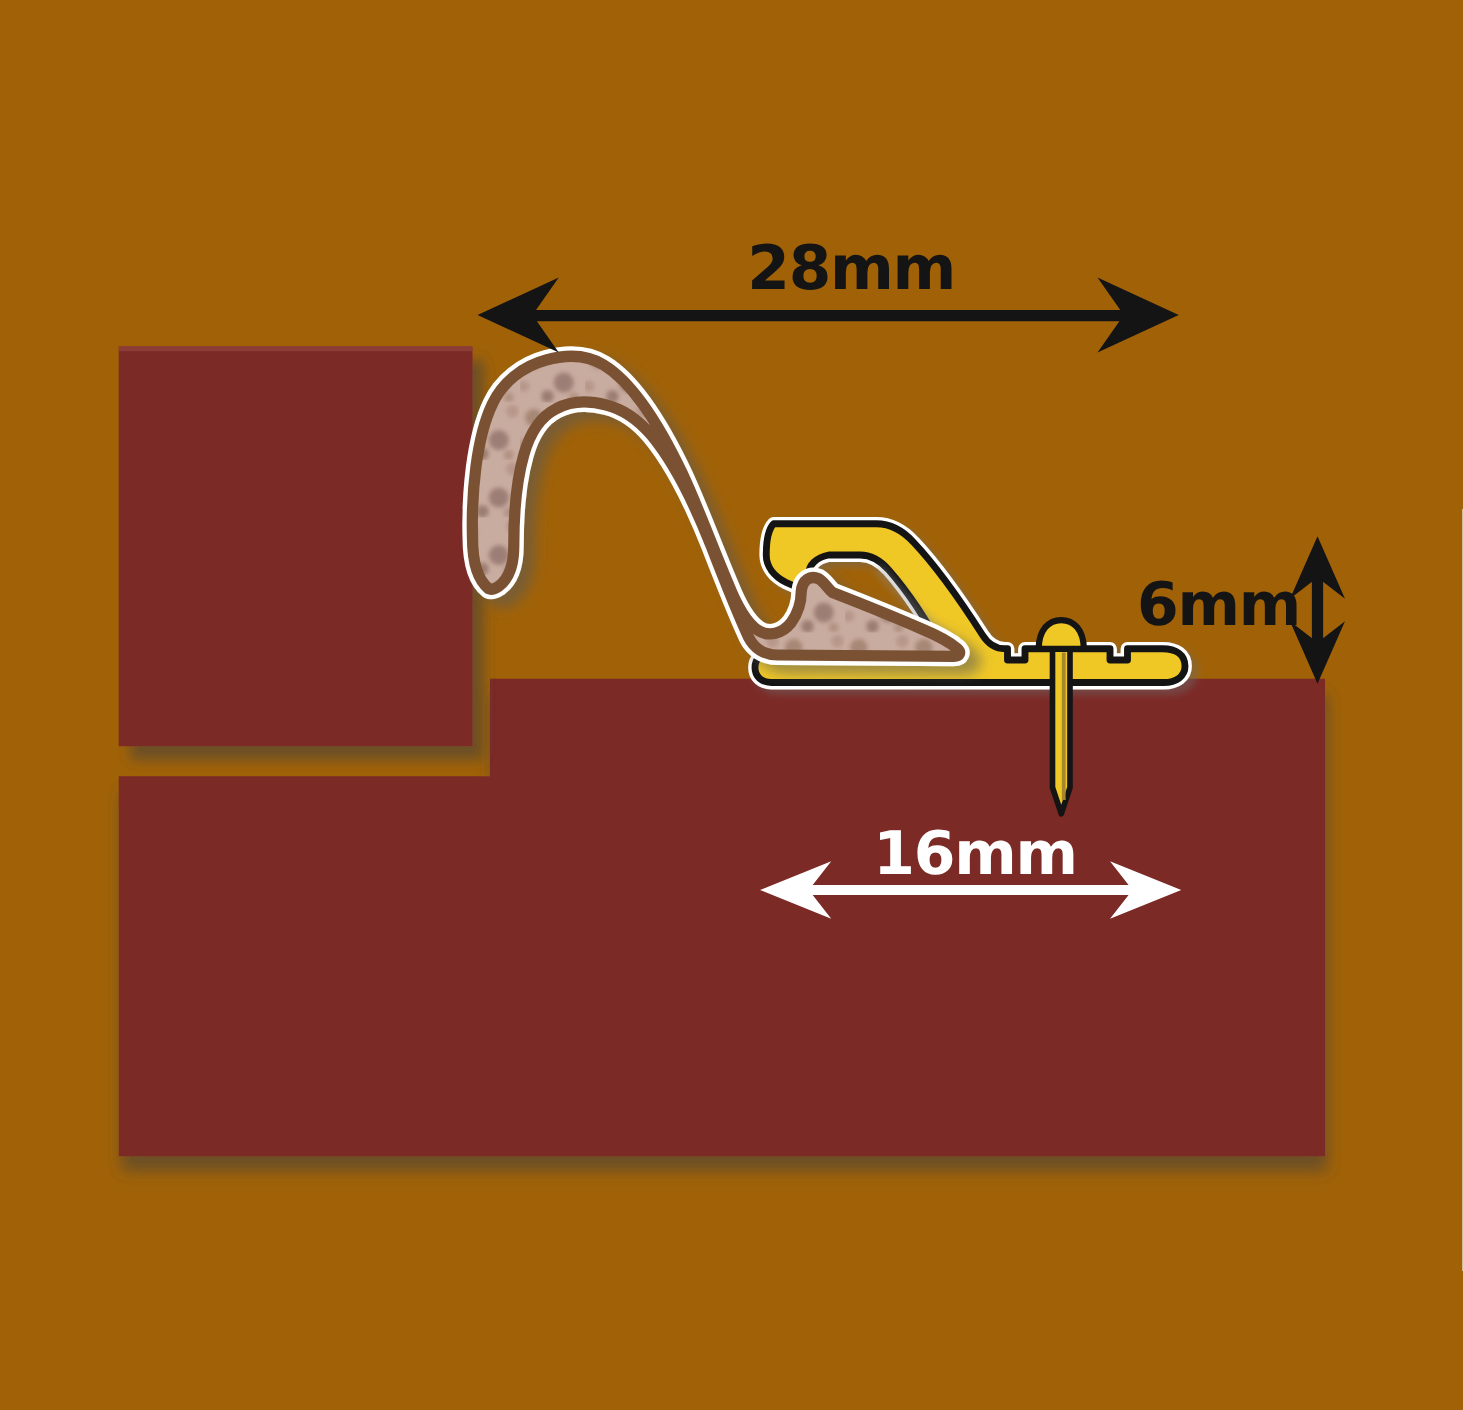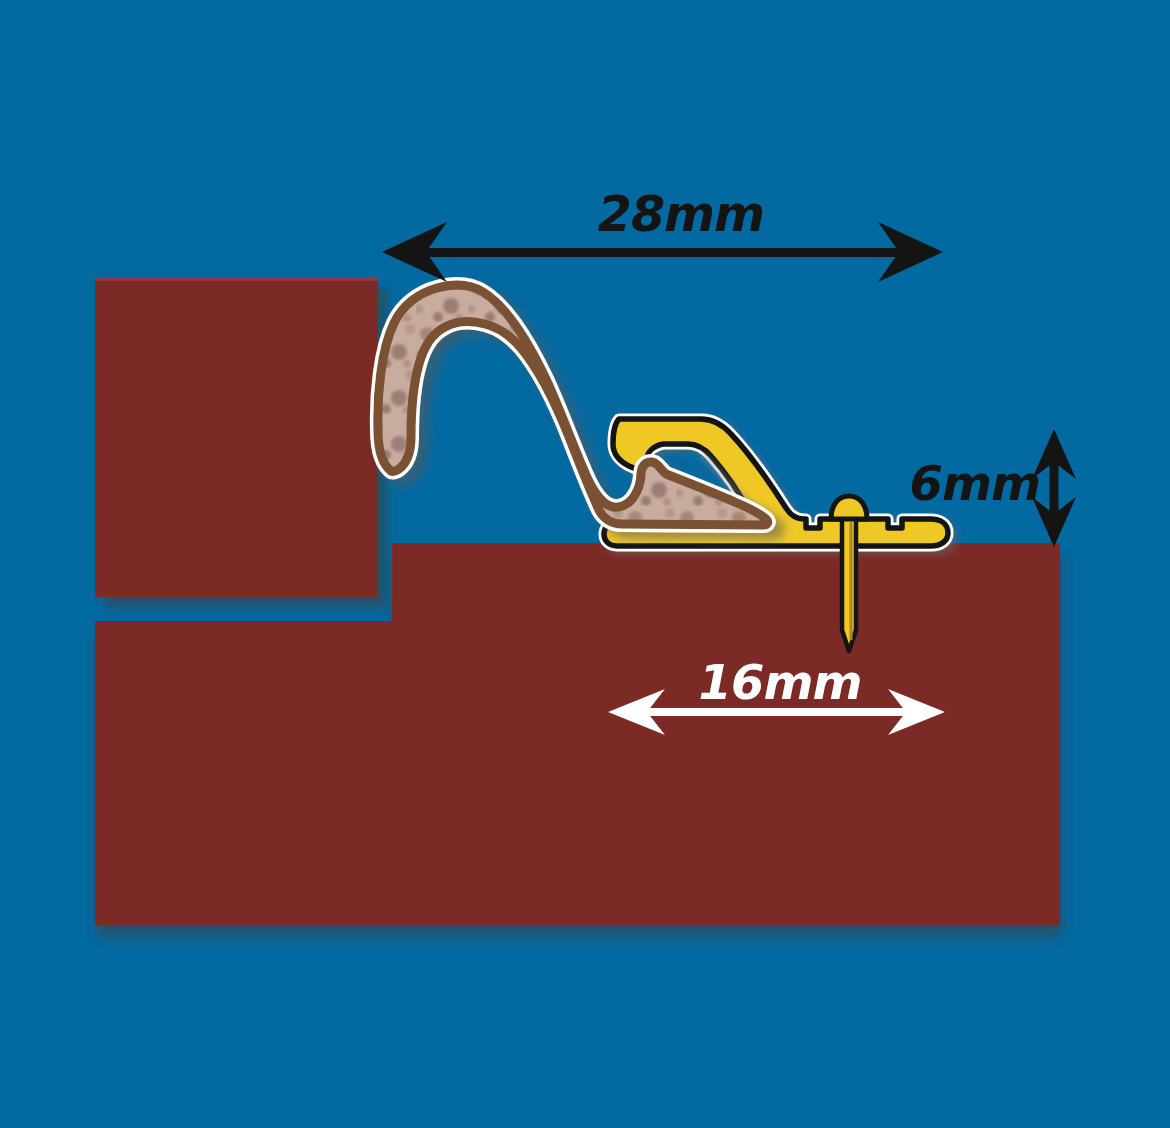--- a/index.html
+++ b/index.html
@@ -4,24 +4,23 @@
 <style>
   html, body {
     margin: 0;
     padding: 0;
     background: #ffffff;
   }
   .stage {
     position: relative;
     width: 1170px;
     height: 1128px;
-    background: #0369a1;
+    background: #a16207;
     overflow: hidden;
     font-family: "DejaVu Sans", "Liberation Sans", sans-serif;
-    font-style: italic;
   }
   svg { display: block; }
   text.dim-label {
     font-family: "DejaVu Sans", "Liberation Sans", sans-serif;
     font-weight: 600;
     letter-spacing: -1px;
   }
 </style>
 </head>
 <body>

